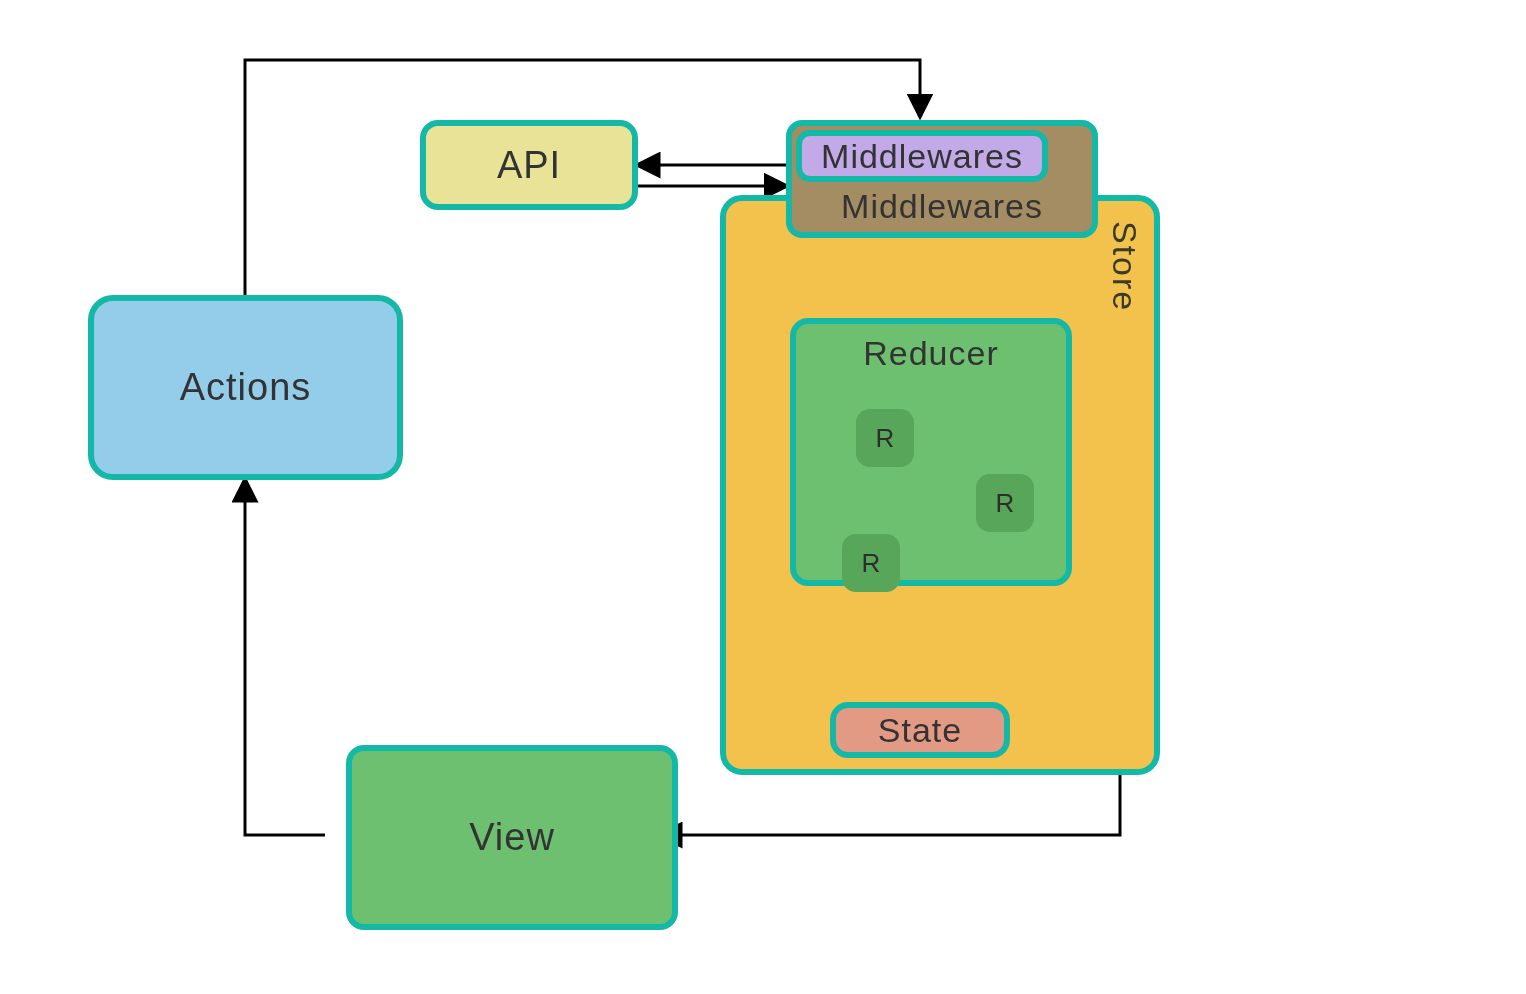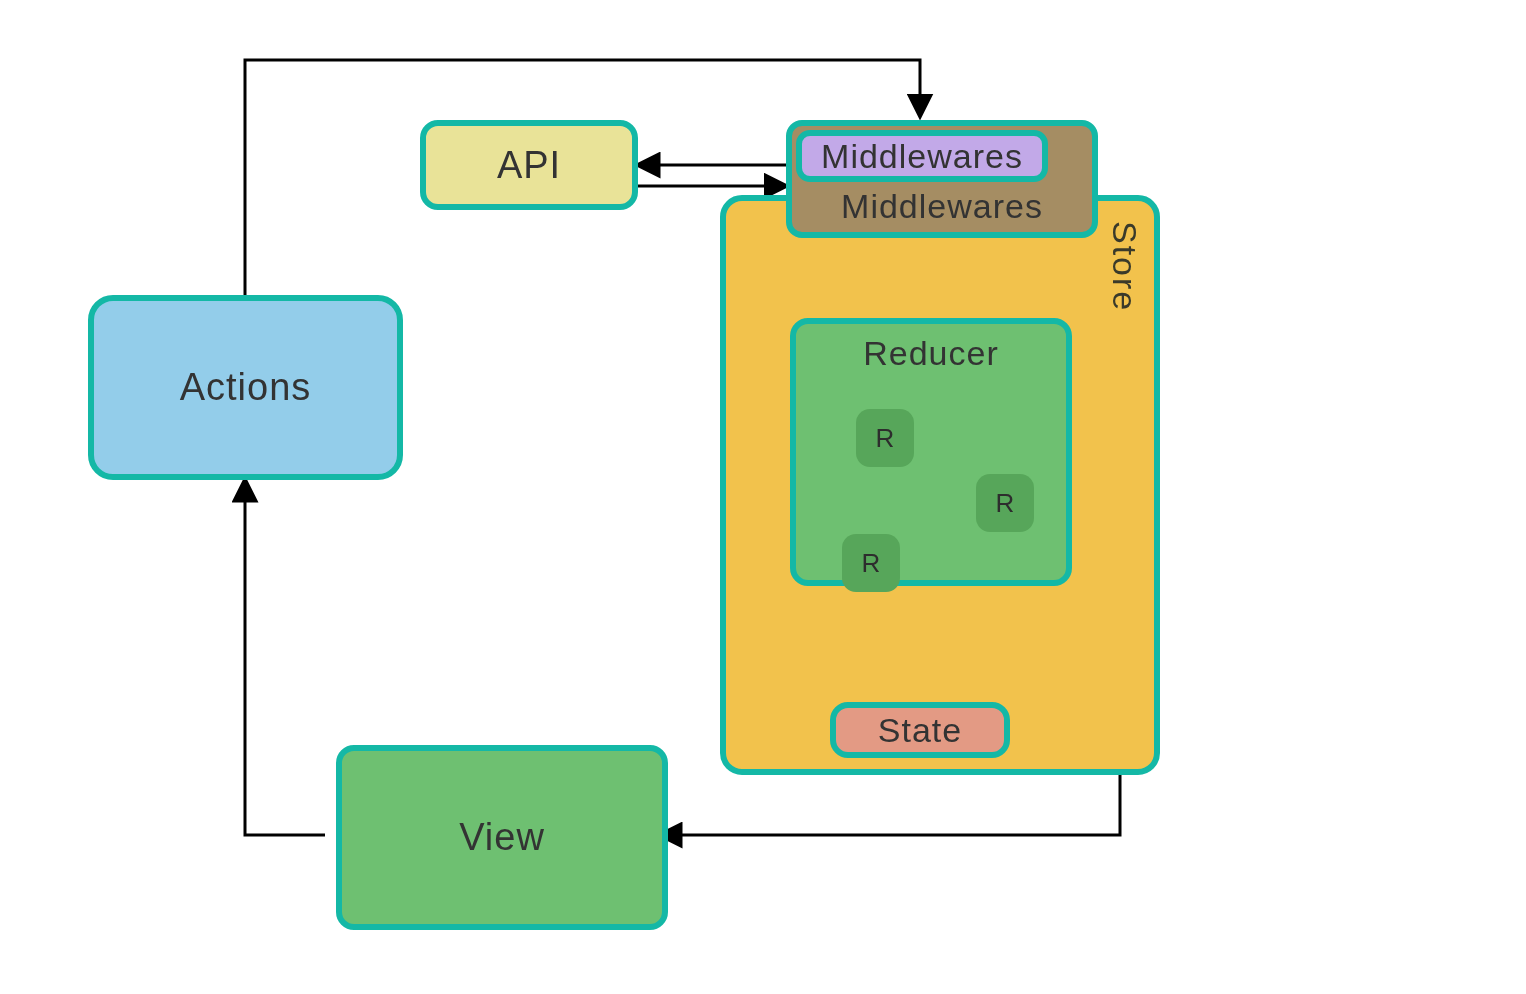--- a/index.html
+++ b/index.html
@@ -124,17 +124,17 @@
       </div>
     <div class="mini-r" style="left:46px; top:210px;">
         <span>R</span>
       </div>
   </div>
 
   <div id="box-state" class="box" style="left:830px; top:702px; width:180px; height:56px;">
     <span class="label">State</span>
   </div>
 
-  <div id="box-view" class="box" style="left:336px; top:745px; width:332px; height:185px;">
+  <div id="box-view" class="box" style="left:346px; top:745px; width:332px; height:185px;">
     <span class="label-lg">View</span>
   </div>
 
 </div>
 
 </body></html>

